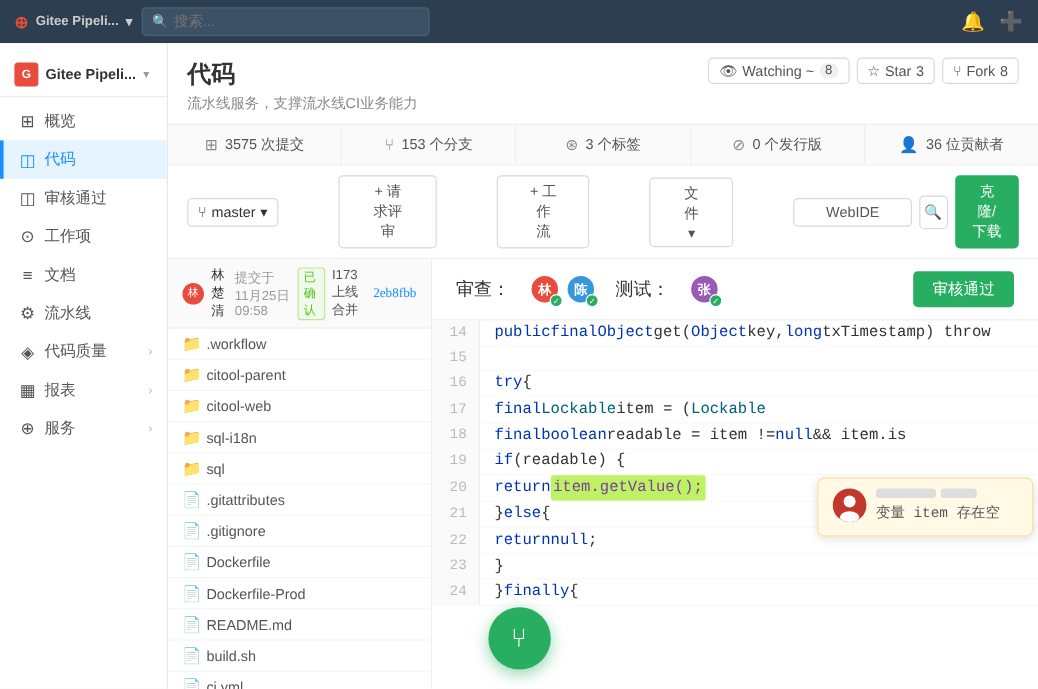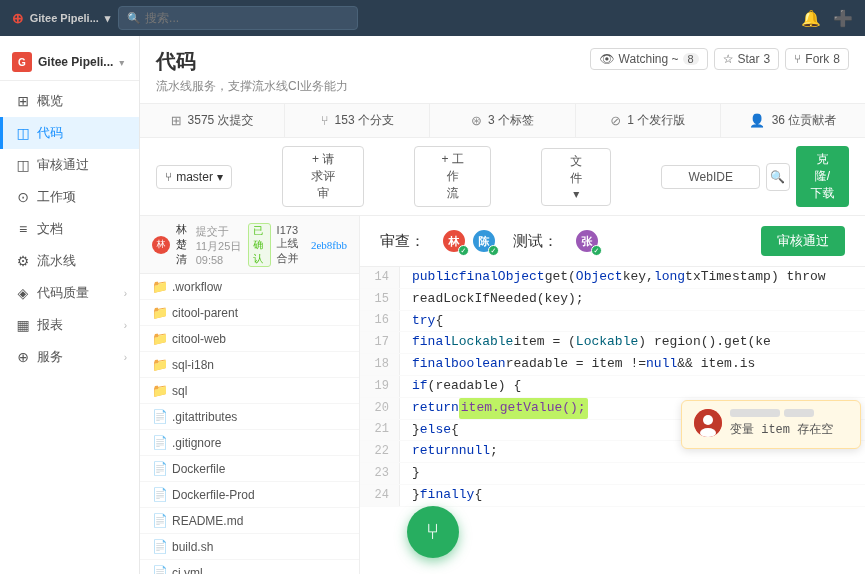--- a/index.html
+++ b/index.html
@@ -204,21 +204,21 @@
       <div class="stat-item">
         <span class="stat-icon">⑂</span>
         <span>153 个分支</span>
       </div>
       <div class="stat-item">
         <span class="stat-icon">⊛</span>
         <span>3 个标签</span>
       </div>
       <div class="stat-item">
         <span class="stat-icon">⊘</span>
-        <span>1 个发行版</span>
+        <span>0 个发行版</span>
       </div>
       <div class="stat-item">
         <span class="stat-icon">👤</span>
         <span>36 位贡献者</span>
       </div>
     </div>
 
     <div class="toolbar">
       <div class="branch-select">
         <span>⑂</span>
@@ -338,43 +338,39 @@
               <span>get(</span>
               <span class="kw-Object">Object </span>
               <span>key, </span>
               <span class="kw-long">long </span>
               <span>txTimestamp) throw</span>
             </div>
           </div>
 
           <div class="code-line">
             <div class="line-num">15</div>
-            <div class="line-code">
-              <span>            readLockIfNeeded(key);</span>
-            </div>
           </div>
 
           <div class="code-line">
             <div class="line-num">16</div>
             <div class="line-code">
               <span>            </span>
               <span class="kw-try">try</span>
               <span> {</span>
             </div>
           </div>
 
           <div class="code-line">
             <div class="line-num">17</div>
             <div class="line-code">
               <span>                </span>
               <span class="kw-final">final </span>
               <span class="kw-Lockable">Lockable </span>
               <span>item = (</span>
               <span class="kw-Lockable">Lockable</span>
-              <span>) region().get(ke</span>
             </div>
           </div>
 
           <div class="code-line">
             <div class="line-num">18</div>
             <div class="line-code">
               <span>                </span>
               <span class="kw-final">final </span>
               <span class="kw-boolean">boolean </span>
               <span>readable = item != </span>

